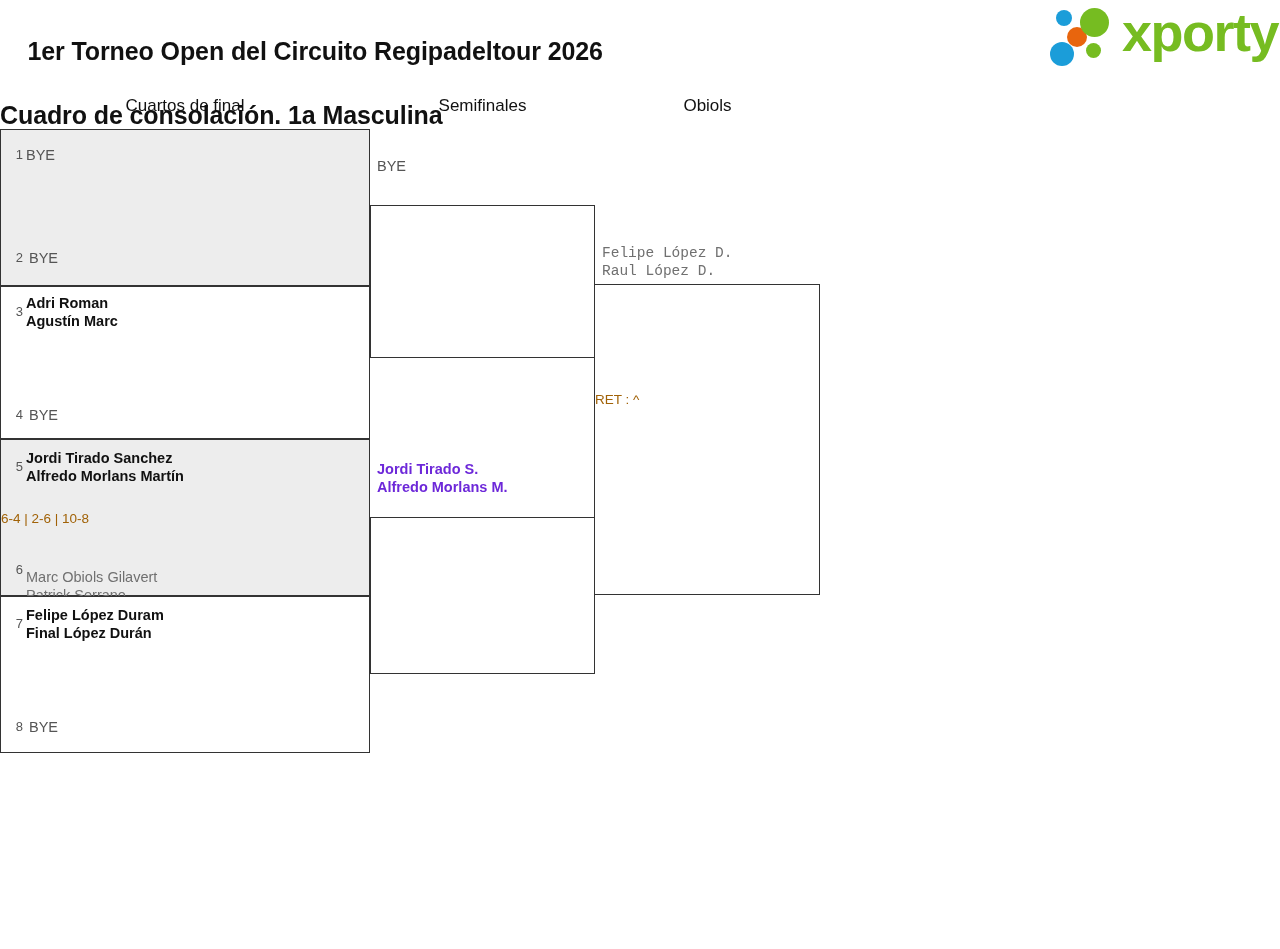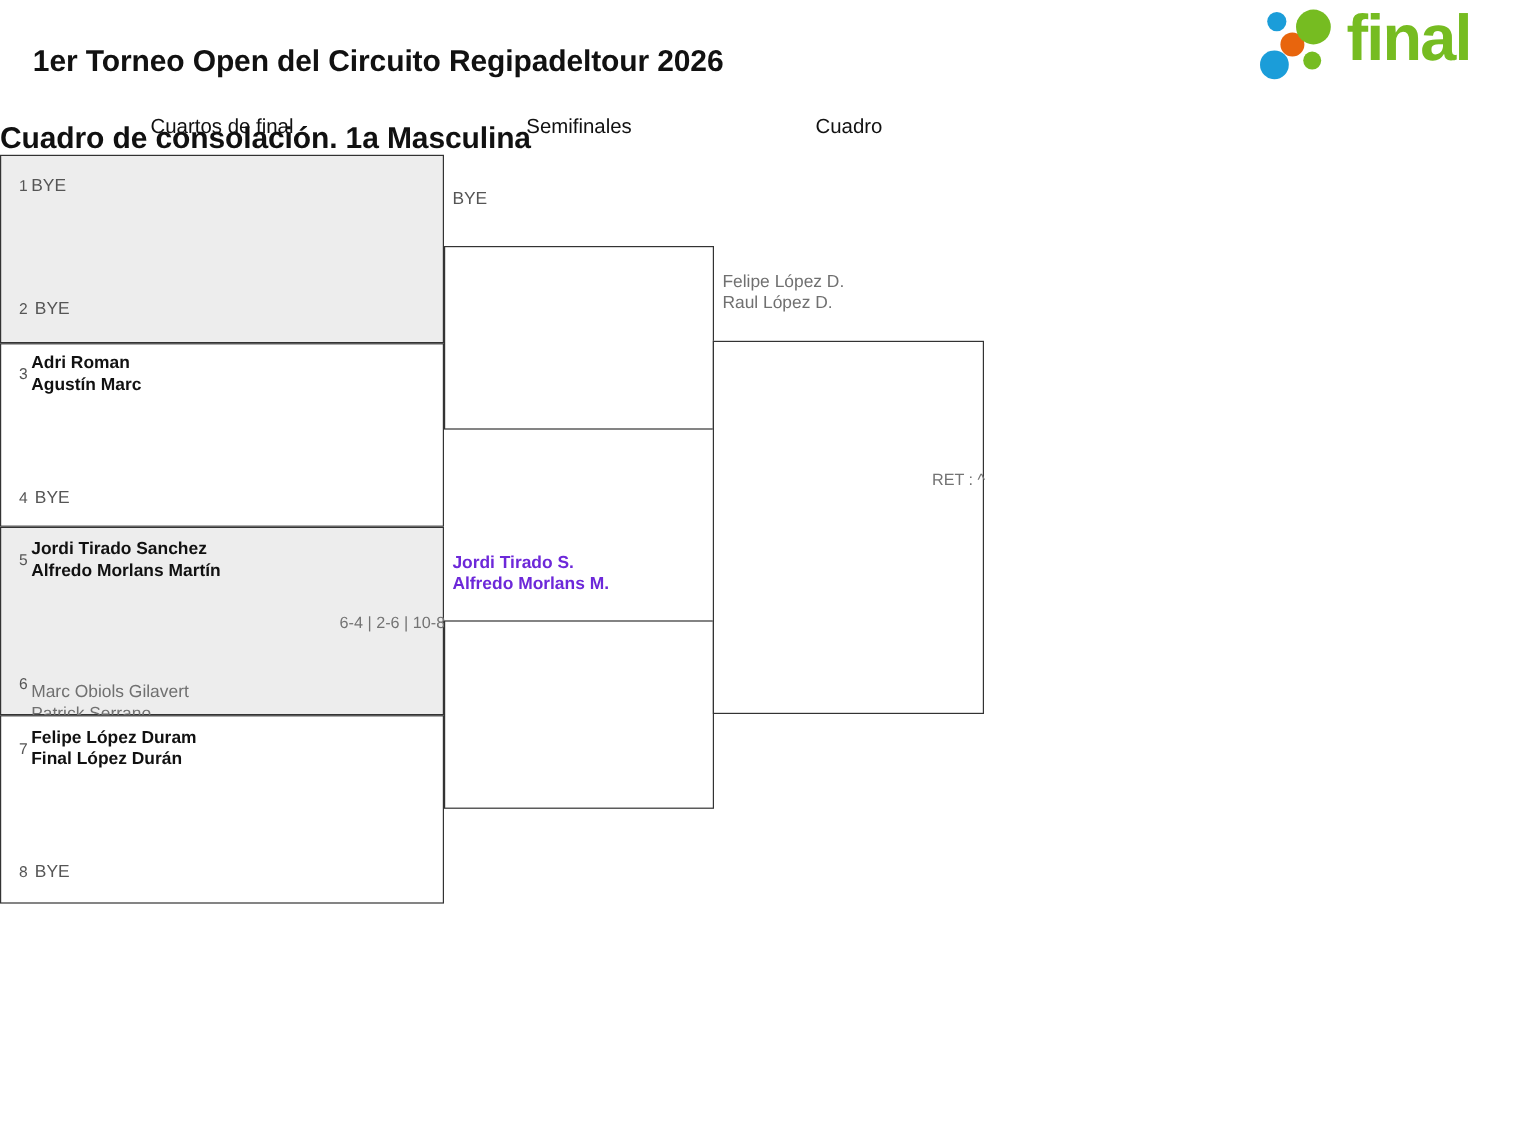--- a/index.html
+++ b/index.html
@@ -63,22 +63,22 @@
     position: absolute;
     font-size: 14.5px; line-height: 18px;
     white-space: pre;
   }
   .team.winner { font-weight: 700; color: #111111; }
   .team.loser  { font-weight: 400; color: #707070; }
   .team.bye    { font-weight: 400; color: #555555; font-size: 14.5px; }
 
   .score {
     position: absolute;
-    font-size: 13.5px; color: #737373;
-    text-align: right;
+    font-size: 13.5px; color: #a16207;
+    text-align: left;
   }
 
   
   .advance {
     position: absolute;
     font-size: 14.5px; line-height: 18px;
     white-space: pre;
   }
   .advance.winner { font-weight: 700; color: #6d28d9; }
   .advance.loser  { font-weight: 400; color: #707070; }
@@ -94,27 +94,27 @@
   </div>
 
   <div id="logo">
     <div id="logo-dots">
       <span class="dot" style="left:6px; top:2px; width:16px; height:16px; background:#1b9dd9;"></span>
       <span class="dot" style="left:17px; top:19px; width:20px; height:20px; background:#e8650d;"></span>
       <span class="dot" style="left:0px; top:34px; width:24px; height:24px; background:#1b9dd9;"></span>
       <span class="dot" style="left:30px; top:0px; width:29px; height:29px; background:#76bc21;"></span>
       <span class="dot" style="left:36px; top:35px; width:15px; height:15px; background:#76bc21;"></span>
     </div>
-    <div id="logo-word">final</div>
+    <div id="logo-word">xporty</div>
   </div>
 </div>
 
 <div class="round-header" style="left:0px; width:370px;">Cuartos de final</div>
 <div class="round-header" style="left:370px; width:225px;">Semifinales</div>
-<div class="round-header" style="left:595px; width:225px;">Cuadro</div>
+<div class="round-header" style="left:595px; width:225px;">Obiols</div>
 
 <div id="bracket">
 
   <div class="match shaded" style="left:0px; top:129px; width:370px; height:157px;">
     <span class="seed" style="left:0px; top:17px;">1</span>
     <span class="team bye" style="left:25px; top:16px;">BYE</span>
     <span class="score" style="left:0px; top:81px; width:370px;"></span>
     <span class="seed" style="left:0px; top:120px;">2</span>
     <span class="team bye" style="left:28px; top:119px;">BYE</span>
   </div>
@@ -155,21 +155,21 @@
   <span class="advance bye" style="left:377px; top:625px;">BYE</span>
 
   <div class="match" style="left:370px; top:205px; width:225px; height:153px;">
     <span class="score" style="left:0px; top:68px; width:225px;"></span>
   </div>
 
   <div class="match" style="left:370px; top:517px; width:225px; height:157px;">
     <span class="score" style="left:0px; top:70px; width:225px;"></span>
   </div>
 
-  <span class="advance loser" style="left:602px; top:226px;">Felipe López D.
+  <span class="advance loser" style="left:602px; top:244px;font-family:Liberation Mono, monospace;">Felipe López D.
 Raul López D.</span>
   <span class="advance winner" style="left:602px; top:538px;">Jordi Tirado S.
 Alfredo Morlans M.</span>
 
   <div class="match" style="left:594px; top:284px; width:226px; height:311px;">
     <span class="score" style="left:0px; top:107px; width:226px;">RET : ^</span>
   </div>
 
 </div>
 

